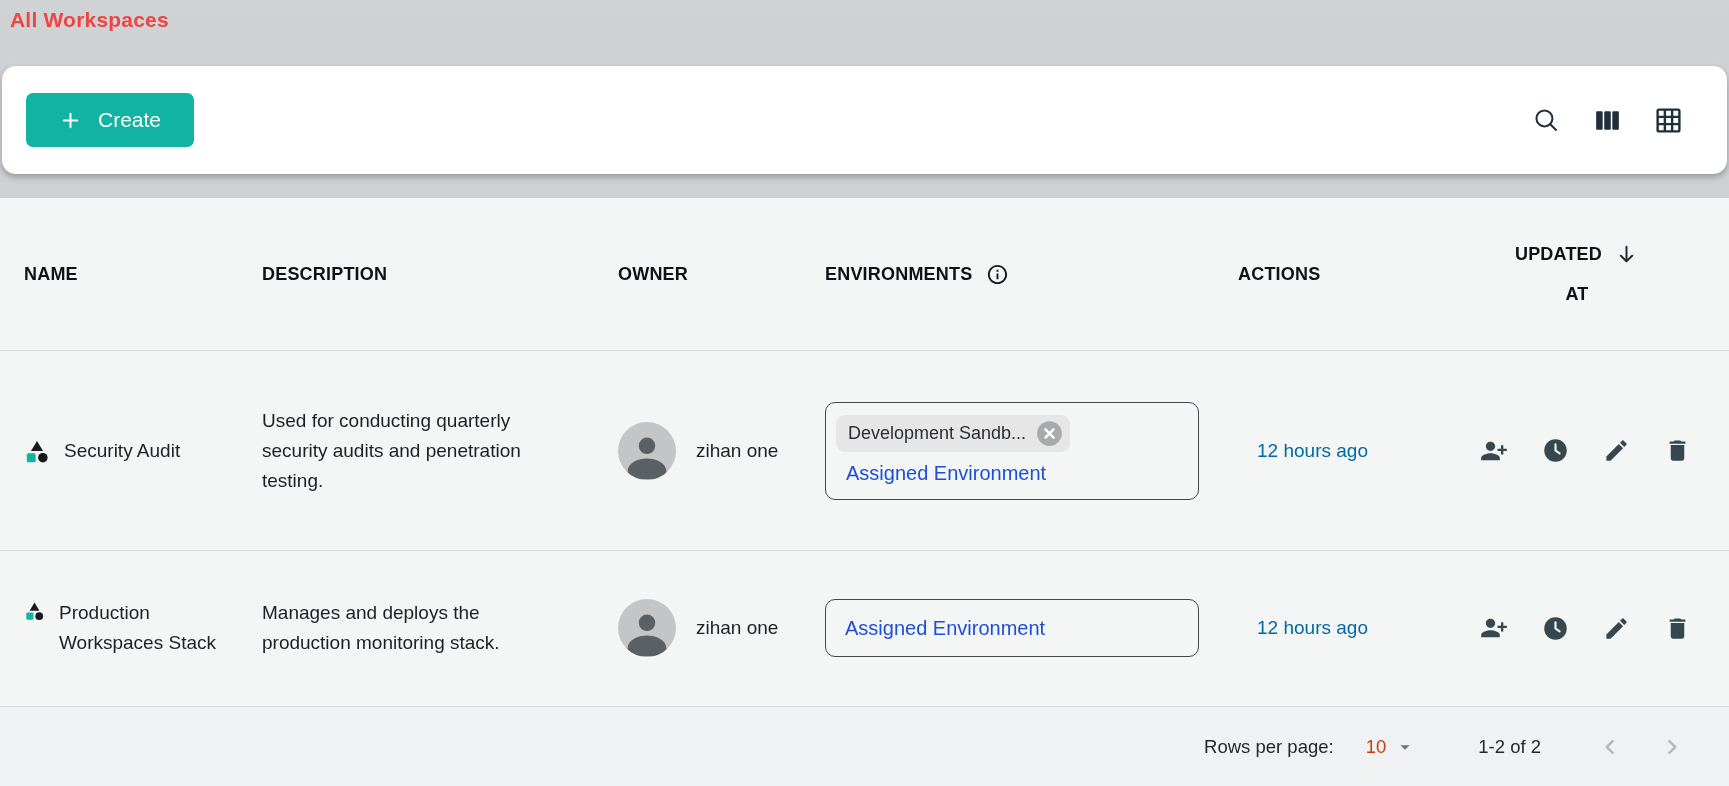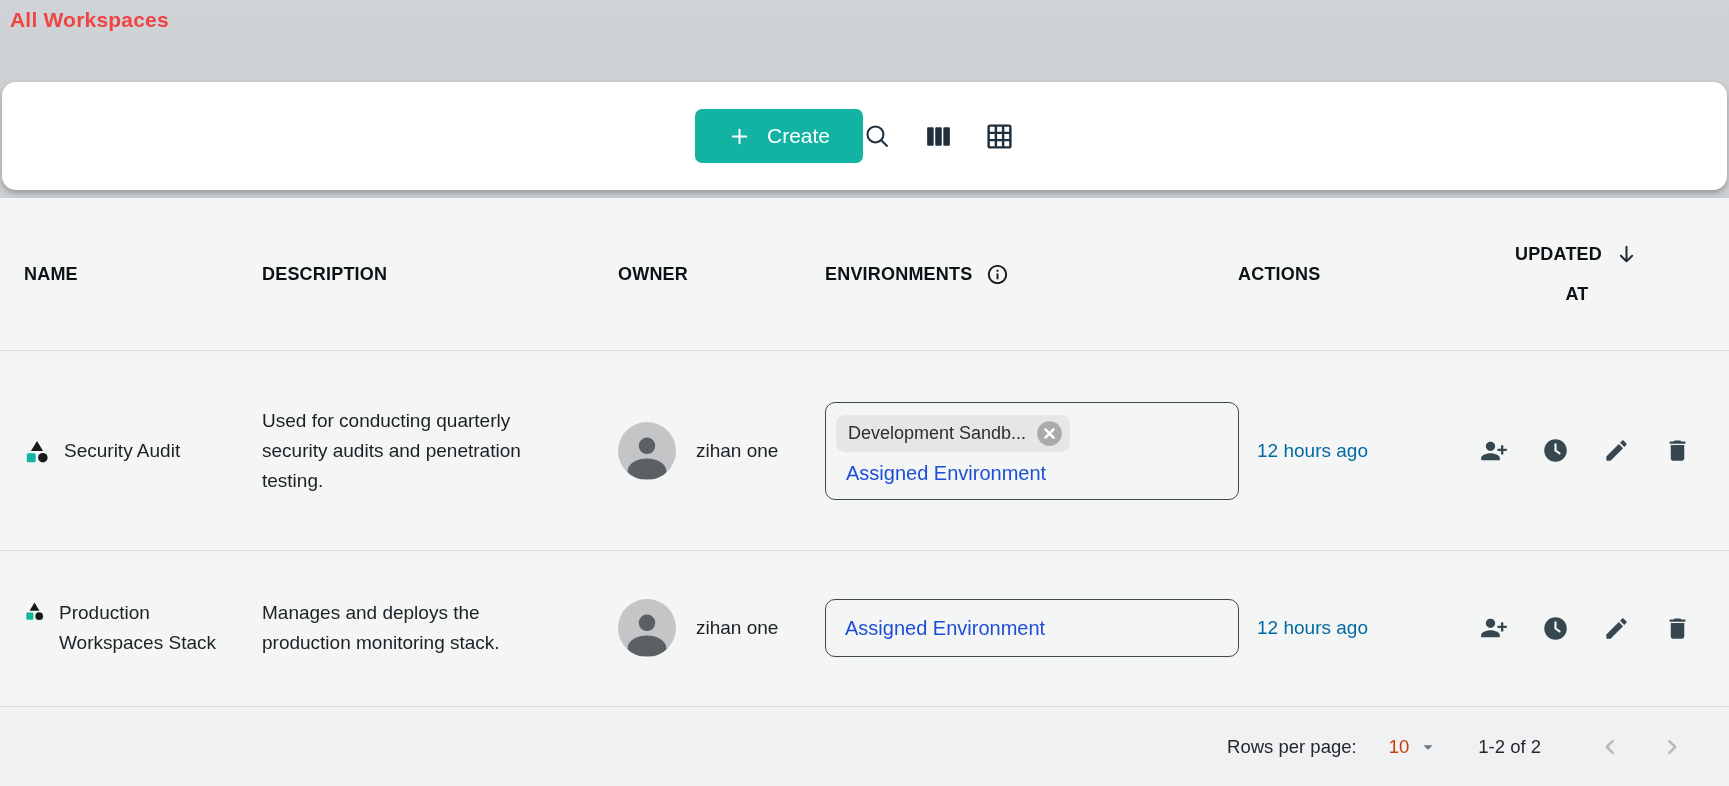--- a/index.html
+++ b/index.html
@@ -11,23 +11,22 @@
   }
   .page-title{
     padding:8px 0 0 10px;
     font-size:21px; font-weight:600; color:#ef4444; letter-spacing:.2px;
   }
   
   .toolbar-card{
     position:absolute; left:2px; right:2px; top:66px; height:108px;
     background:#ffffff; border-radius:14px;
     box-shadow:0 3px 6px rgba(0,0,0,.28);
-    display:flex; align-items:center; justify-content:center;
+    display:flex; align-items:center; justify-content:space-between;
     padding:0 44px 0 24px;
-    margin-top:16px;
   }
   .create-btn{
     display:flex; align-items:center; justify-content:center; gap:16px;
     width:168px; height:54px; border:none; border-radius:7px;
     background:#12b3a2; color:#fff; font-family:inherit;
     font-size:21px; cursor:pointer;
   }
   .toolbar-icons{ display:flex; align-items:center; gap:32px; }
   .icon-btn{ background:none; border:none; cursor:pointer; padding:0;
     display:flex; align-items:center; color:#20303a; }
@@ -54,21 +53,21 @@
   .name-cell svg{ margin-top:3px; flex:none; }
   .desc{ font-size:19px; line-height:30px; max-width:292px; color:#1c2025; }
   .owner-cell{ display:flex; align-items:center; gap:20px; }
   .avatar{
     width:58px; height:58px; border-radius:50%; background:#c3c5c7;
     overflow:hidden; position:relative; flex:none;
   }
   .avatar svg{ position:absolute; left:0; bottom:-4px; }
   .owner-name{ font-size:19px; }
   .env-box{
-    width:414px; border:1px solid #42474c; border-radius:10px;
+    width:374px; border:1px solid #42474c; border-radius:10px;
     background:transparent;
   }
   .env-box.tall{ padding:12px 10px 14px 10px; }
   .env-box.short{ height:58px; display:flex; align-items:center; padding-left:19px; }
   .chip{
     display:inline-flex; align-items:center; gap:10px;
     background:#e6e6e6; border-radius:9px; padding:5px 7px 5px 12px;
     font-size:18px; color:#2a2e33; cursor:pointer;
   }
   .chip-x{ border:none; background:none; padding:0; cursor:pointer; display:flex; }
@@ -79,21 +78,21 @@
   
   .pagination{
     position:absolute; left:0; right:0; bottom:0; height:80px;
     background:#f0f1f2; border-top:1px solid #d8d9da;
     display:flex; align-items:center; justify-content:flex-end;
     padding-right:44px; font-size:18.5px; color:#24282c;
   }
   .rpp-label{ margin-right:32px; }
   .rpp-select{ display:flex; align-items:center; gap:8px; background:none; border:none;
     font-family:inherit; font-size:18.5px; color:#c2410c; cursor:pointer; }
-  .range{ margin-left:39px; }
+  .range{ margin-left:62px; }
   .pager{ display:flex; align-items:center; gap:36px; margin-left:56px; }
   .pager .icon-btn{ color:#b7b9bb; }
 </style>
 </head>
 <body>
 
 <div class="page-title">All Workspaces</div>
 
 <div class="toolbar-card">
   <button class="create-btn">

